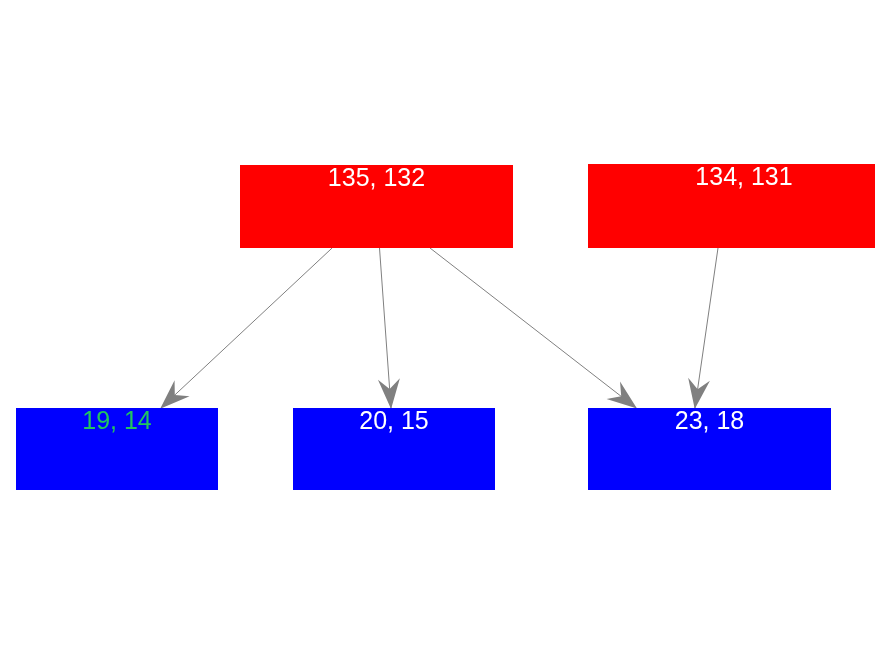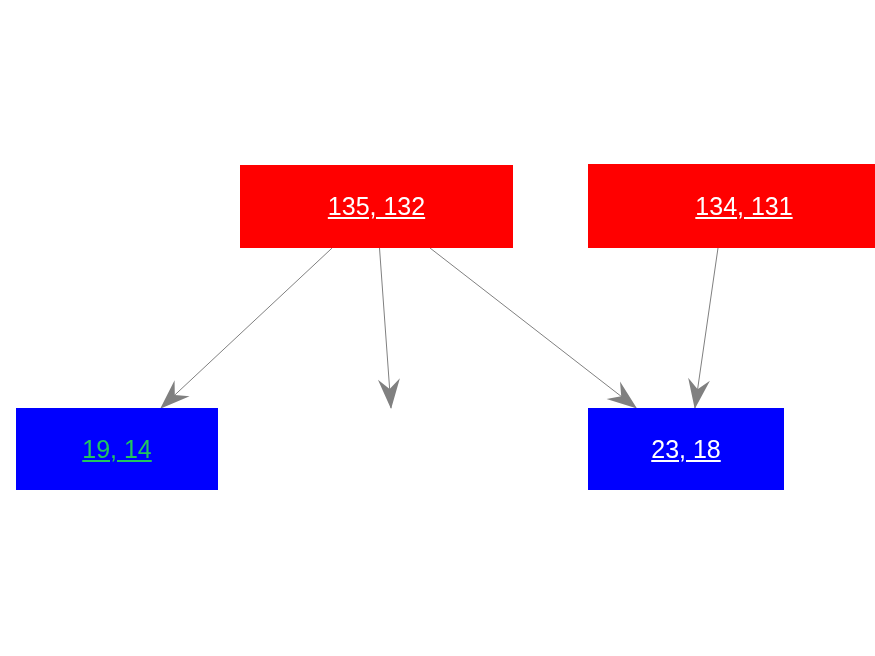--- a/index.html
+++ b/index.html
@@ -19,24 +19,22 @@
     position: absolute;
     left: 0;
     top: 0;
     width: 875px;
     height: 656px;
     pointer-events: none;
   }
   .node {
     position: absolute;
     display: flex;
-    align-items: center;
     justify-content: center;
     box-sizing: border-box;
-    text-decoration: underline;
   }
   .node-label {
     font-size: 25px;
     line-height: 1;
     white-space: nowrap;
   }
 </style>
 </head>
 <body>
 
@@ -61,18 +59,21 @@
   </div>
 
   <div class="node" style="left: 588px; top: 164px; width: 312px; height: 84px; background: rgb(255, 0, 0); color: rgb(255, 255, 255);">
     <span class="node-label">134, 131</span>
   </div>
 
   <div class="node" style="left: 16px; top: 408px; width: 202px; height: 82px; background: rgb(0, 0, 255); color: #22c55e;">
     <span class="node-label">19, 14</span>
   </div>
 
+  <div class="node" style="left: 293px; top: 408px; width: 202px; height: 82px; background: rgb(0, 0, 255); color: rgb(255, 255, 255);">
+    <span class="node-label">20, 15</span>
+  </div>
 
-  <div class="node" style="left: 588px; top: 408px; width: 196px; height: 82px; background: rgb(0, 0, 255); color: rgb(255, 255, 255);">
+  <div class="node" style="left: 588px; top: 408px; width: 243px; height: 82px; background: rgb(0, 0, 255); color: rgb(255, 255, 255);">
     <span class="node-label">23, 18</span>
   </div>
 
 </div>
 
 </body></html>

